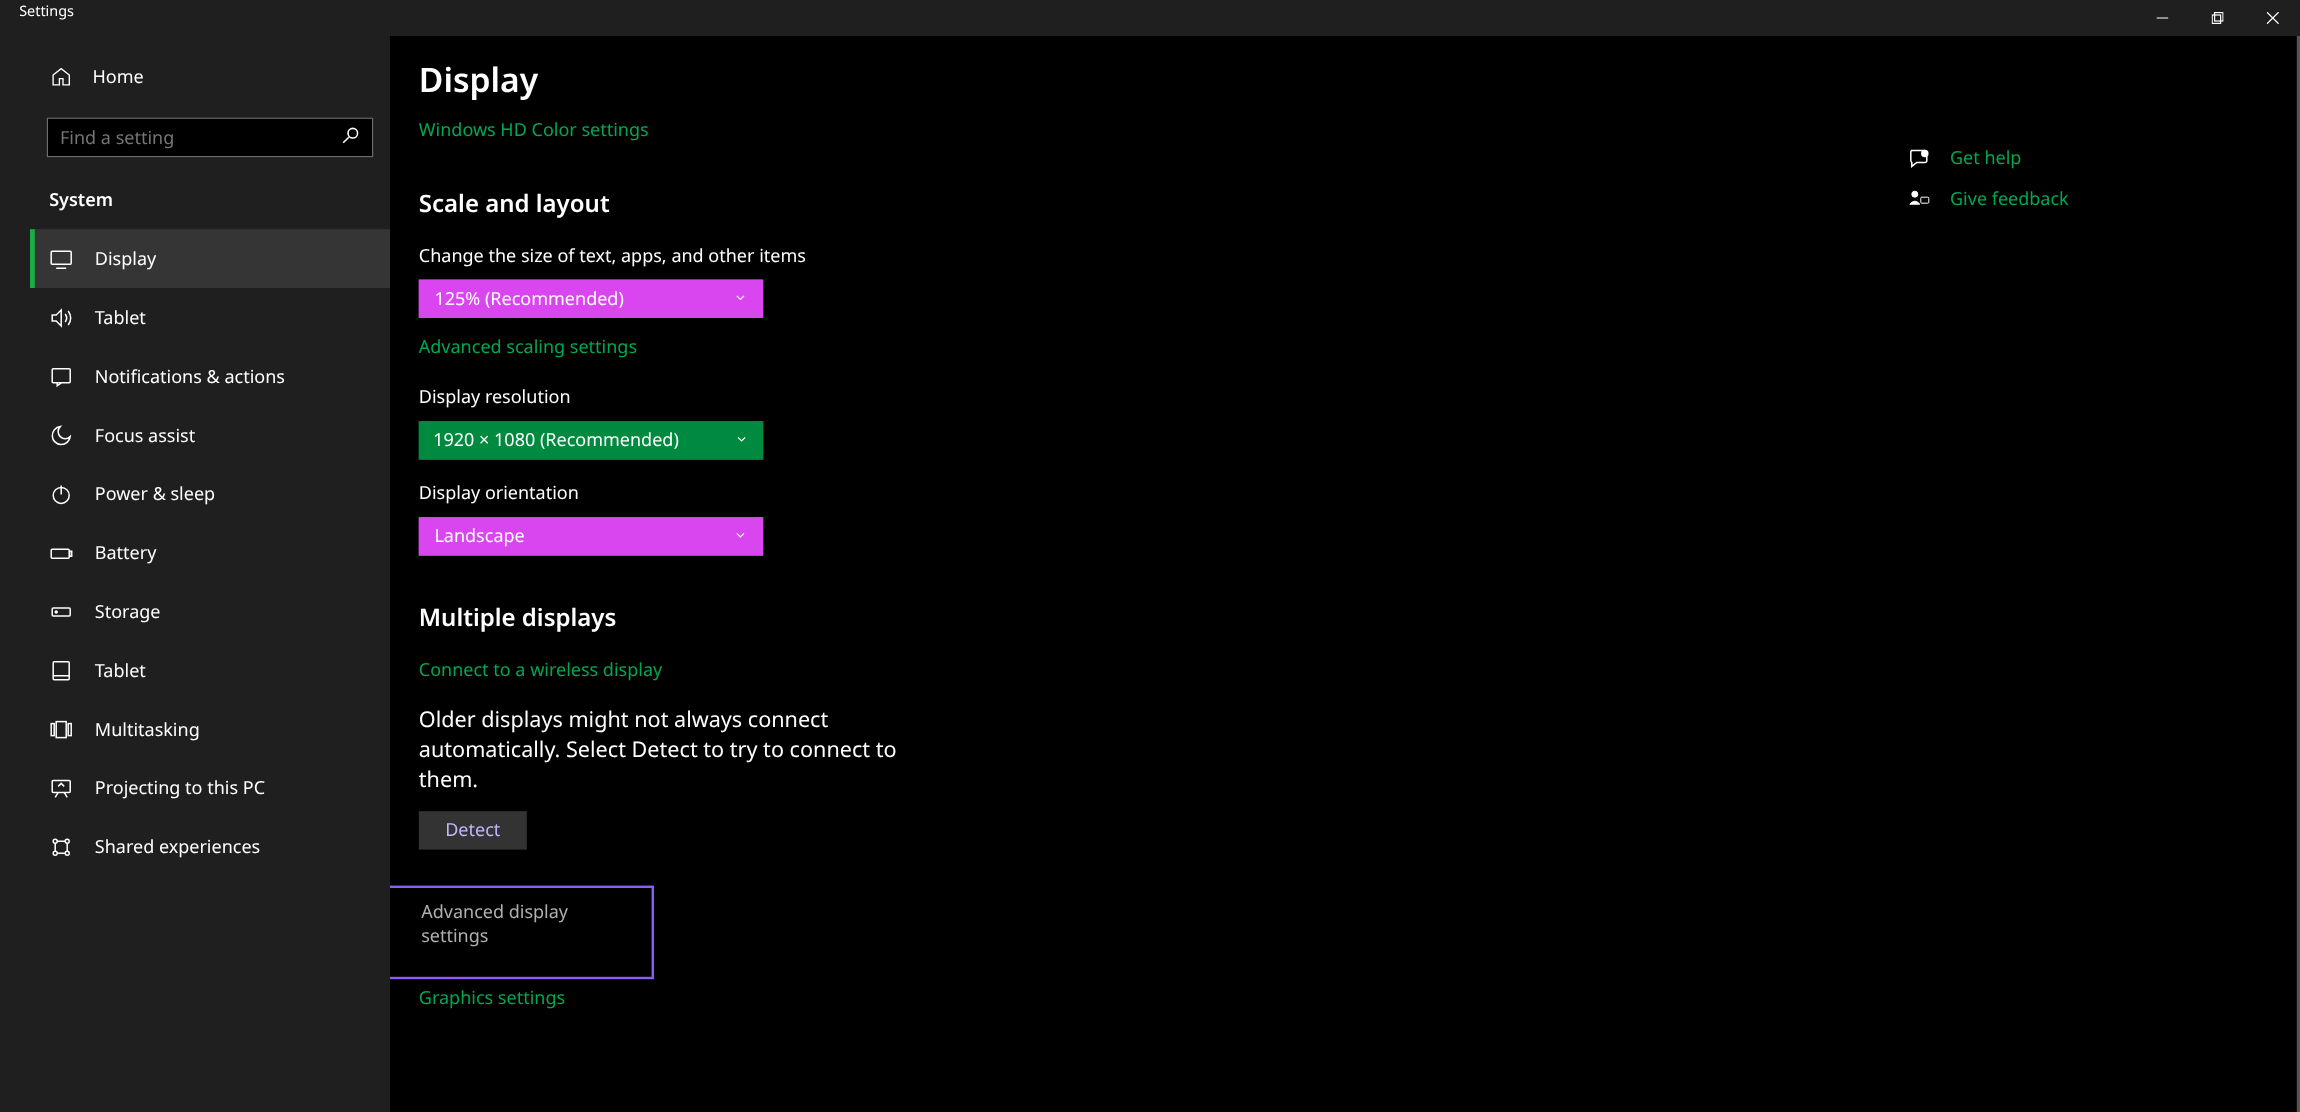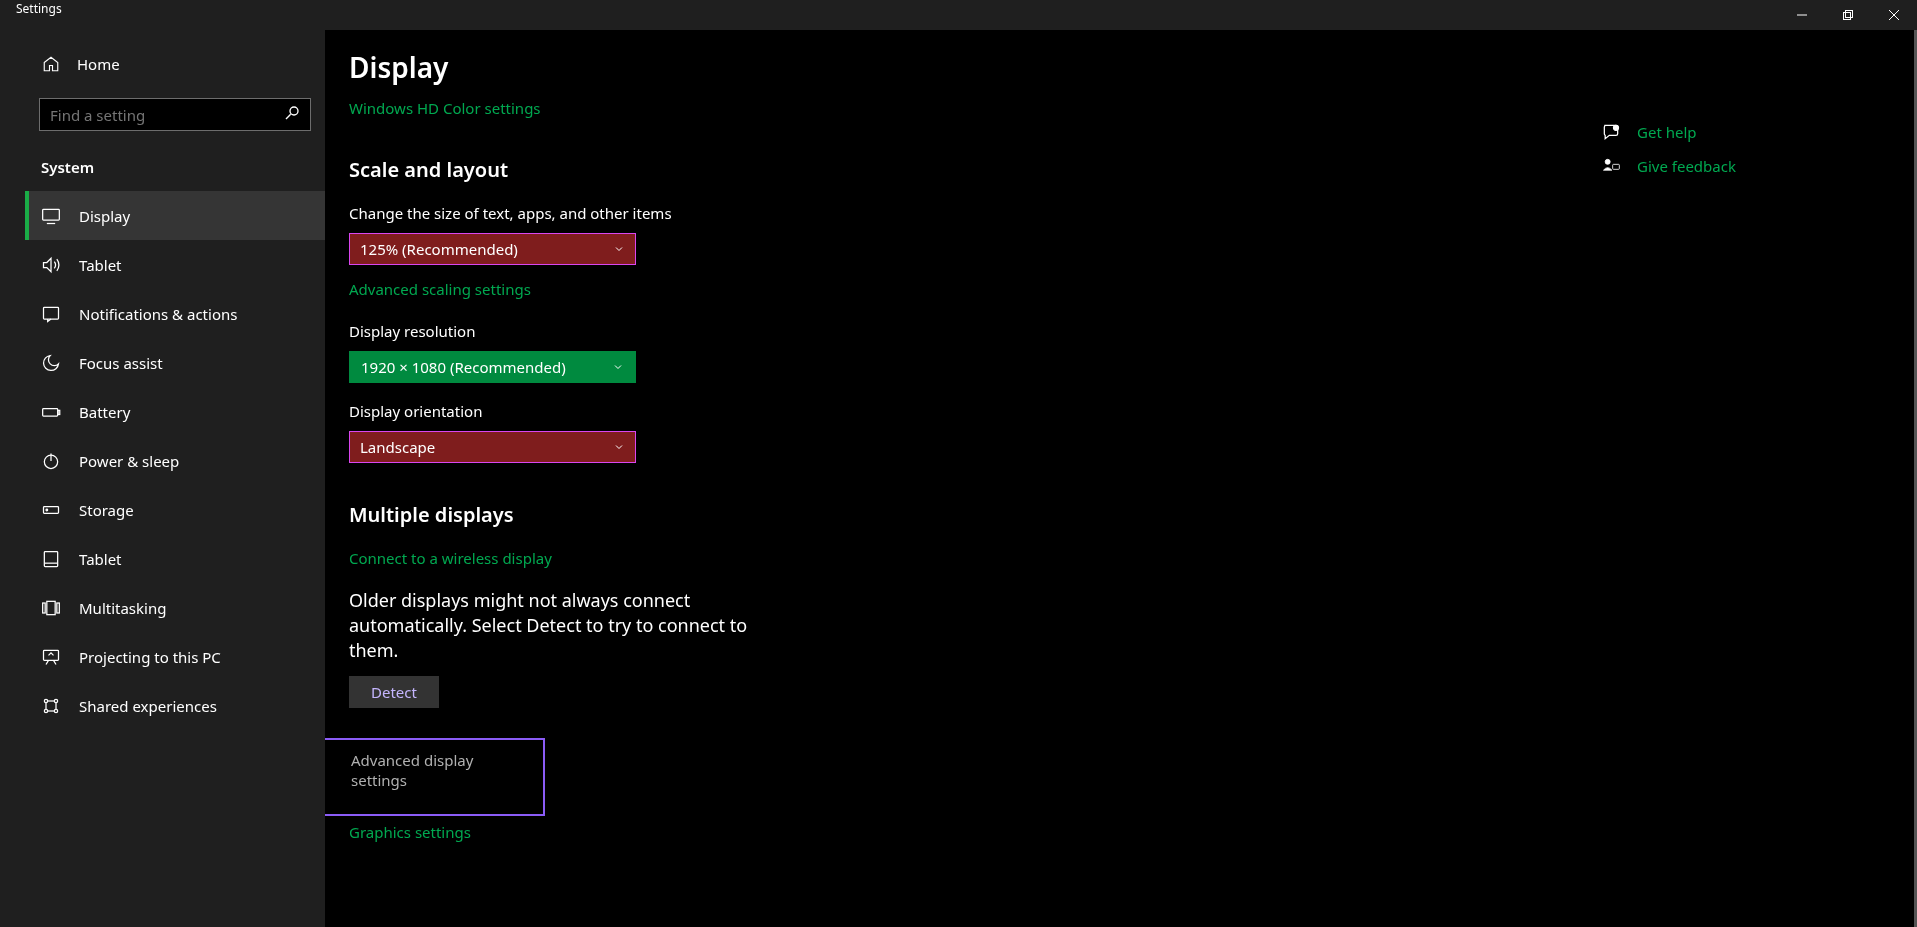--- a/index.html
+++ b/index.html
@@ -39,32 +39,32 @@
   .content-col { padding: 18px 24px; width: 950px; overflow-y:auto; scrollbar-width: thin; scrollbar-color:#555 #000;}
   
   .page-title { font-size: 28px; font-weight: 600; margin-bottom: 12px; }
   .link { color: #00a850; font-size: 15px; cursor:pointer; }
   .link.muted { color: #b0b0b0; }
   
   .sec-heading { font-size: 20px; font-weight: 600; margin-top: 38px; margin-bottom: 20px; }
   
   .field-label { font-size: 15px; margin-bottom: 10px; }
   
-  .dropdown { width: 287px; height: 32px; border: 1px solid #d946ef; background: #7f1d1d; display: flex; align-items:center; justify-content:space-between; padding: 0 10px; font-size:15px; cursor:pointer; margin-bottom: 14px; }
+  .dropdown { width: 287px; height: 32px; border: 3px solid #d946ef; background: #d946ef; display: flex; align-items:center; justify-content:space-between; padding: 0 10px; font-size:15px; cursor:pointer; margin-bottom: 14px; }
   .dropdown.highlighted { border: 2px solid #008a3f; background:#008a3f; }
   .dropdown .chev { }
   
   .hint-text { font-size: 18px; line-height: 1.4; max-width: 430px; margin-bottom: 12px;}
   
   .button { display:inline-flex; align-items:center; justify-content:center; height: 32px; padding: 0 22px; background:#333; border: none; color:#c4b5fd; font-size:15px; cursor:pointer; font-family: inherit;}
   
   .orange-box { border: 2px solid #8b5cf6; padding: 10px 14px 24px 0px; margin-top: 30px; width:228px;}
   
   
-  .right-panel { position:absolute; right: 56px; top: 92px; width: 260px; }
+  .right-panel { position:absolute; right: 68px; top: 92px; width: 260px; }
   .right-item { display:flex; align-items:center; gap: 16px; margin-bottom: 14px; font-size:15px; color:#00a850; cursor:pointer;}
   .right-item .ricon { width:20px; height:20px; color:#fff; display:flex; align-items:center; justify-content:center;}
   
   .spacer-sm { height: 4px; }
   
   
   .scroll-edge { position:absolute; right:0; top:0; bottom:0; width:3px; background:#555; }
   
 </style>
 </head>
@@ -152,34 +152,34 @@
           <span class="icon">
               <svg width="20" height="20" viewBox="0 0 24 24" fill="none" stroke="#fff" stroke-width="1.5">
                 <path d="M21 13 A9 9 0 1 1 11 3 A7 7 0 0 0 21 13 Z"></path>
               </svg>
             </span>
           <span>Focus assist</span>
         </div>
         <div class="nav-item">
           <span class="icon">
               <svg width="20" height="20" viewBox="0 0 24 24" fill="none" stroke="#fff" stroke-width="1.5">
+                <circle cx="12" cy="13" r="8"></circle>
+                <line x1="12" y1="3" x2="12" y2="12"></line>
+              </svg>
+            </span>
+          <span>Power &amp; sleep</span>
+        </div>
+        <div class="nav-item">
+          <span class="icon">
+              <svg width="20" height="20" viewBox="0 0 24 24" fill="none" stroke="#fff" stroke-width="1.5">
                 <rect x="2" y="8" width="18" height="9" rx="1"></rect>
                 <rect x="20.5" y="10" width="2" height="5"></rect>
               </svg>
             </span>
           <span>Battery</span>
-        </div>
-        <div class="nav-item">
-          <span class="icon">
-              <svg width="20" height="20" viewBox="0 0 24 24" fill="none" stroke="#fff" stroke-width="1.5">
-                <circle cx="12" cy="13" r="8"></circle>
-                <line x1="12" y1="3" x2="12" y2="12"></line>
-              </svg>
-            </span>
-          <span>Power &amp; sleep</span>
         </div>
         <div class="nav-item">
           <span class="icon">
               <svg width="20" height="20" viewBox="0 0 24 24" fill="none" stroke="#fff" stroke-width="1.5">
                 <rect x="3" y="8" width="18" height="8" rx="1"></rect>
                 <circle cx="7" cy="12" r="1" fill="#fff"></circle>
               </svg>
             </span>
           <span>Storage</span>
         </div>

